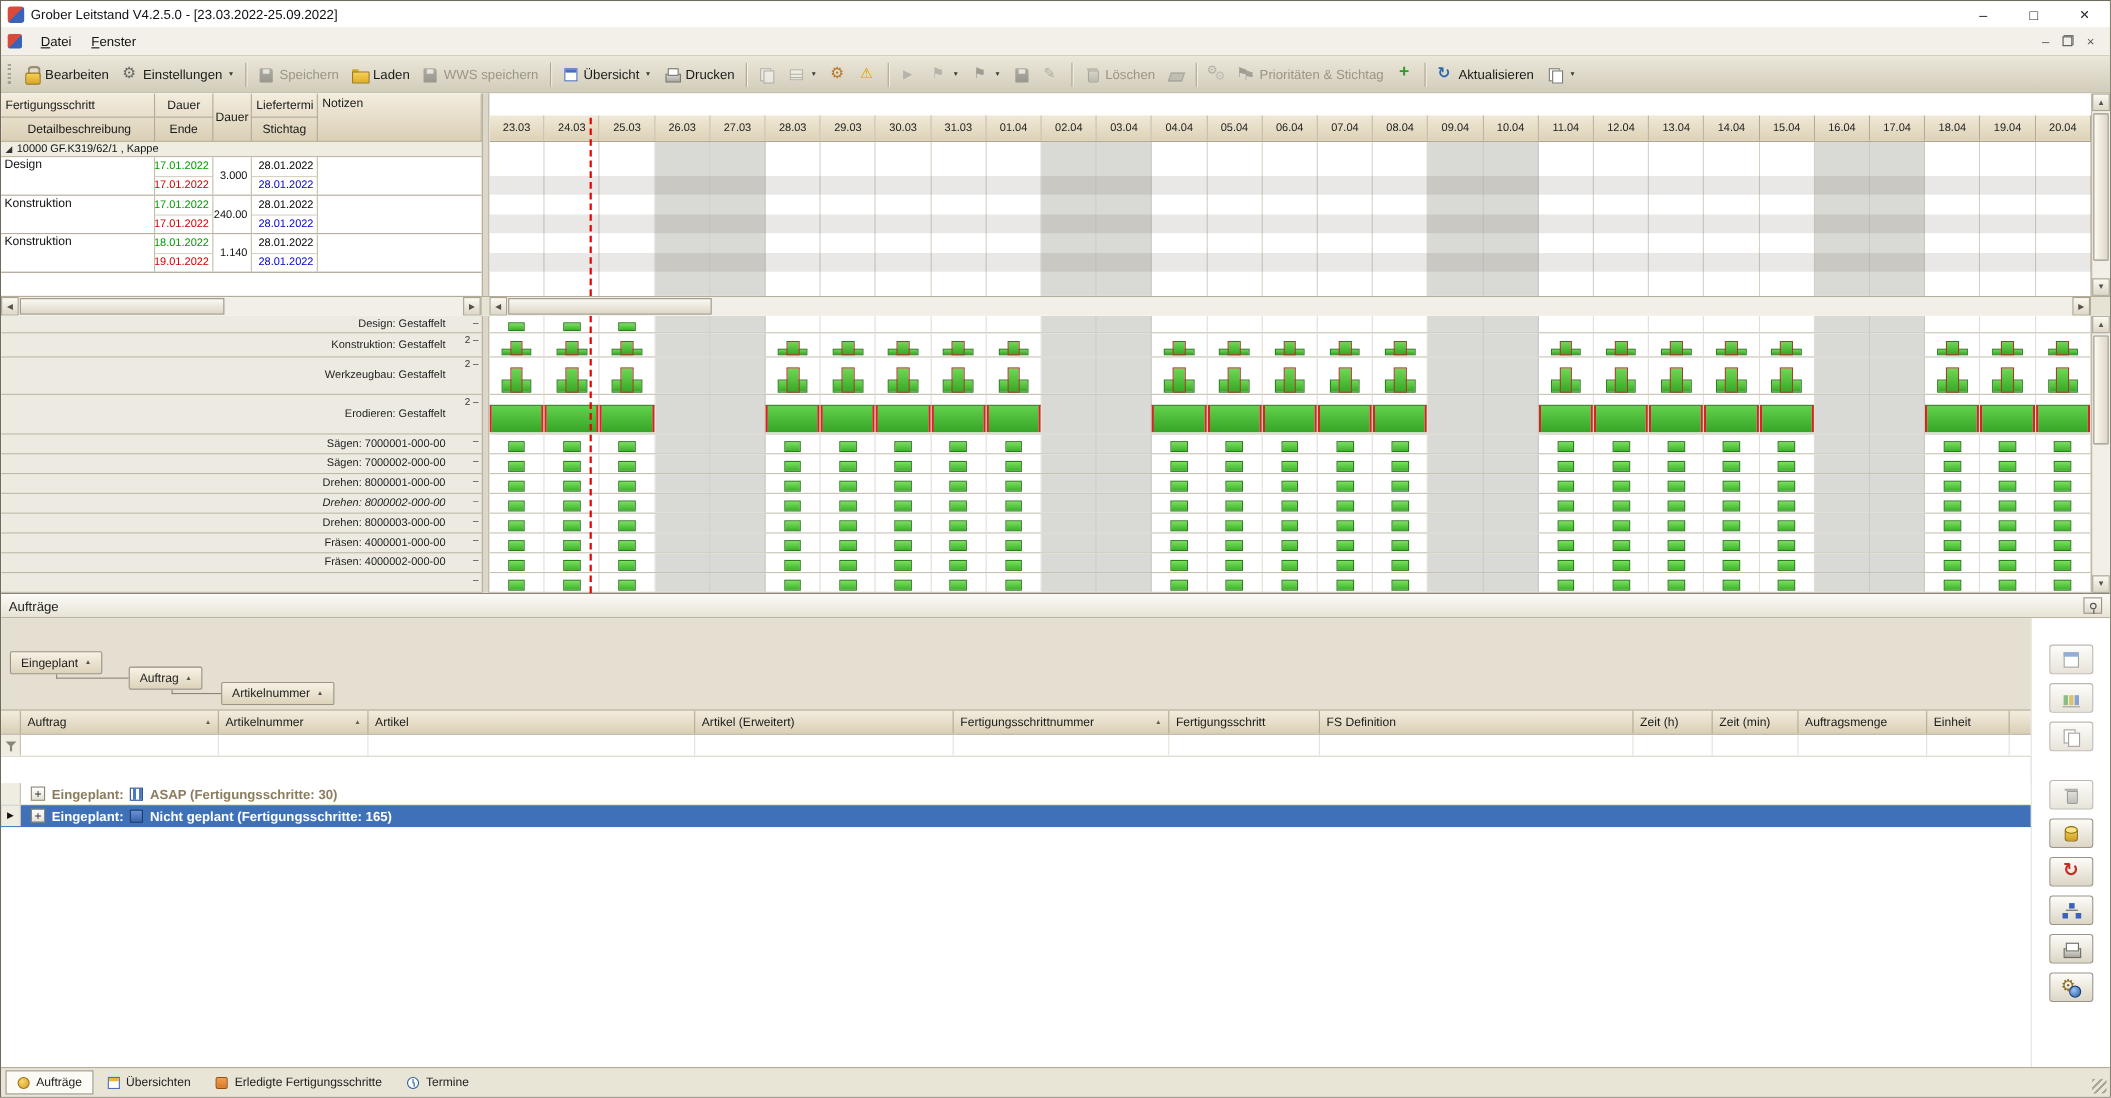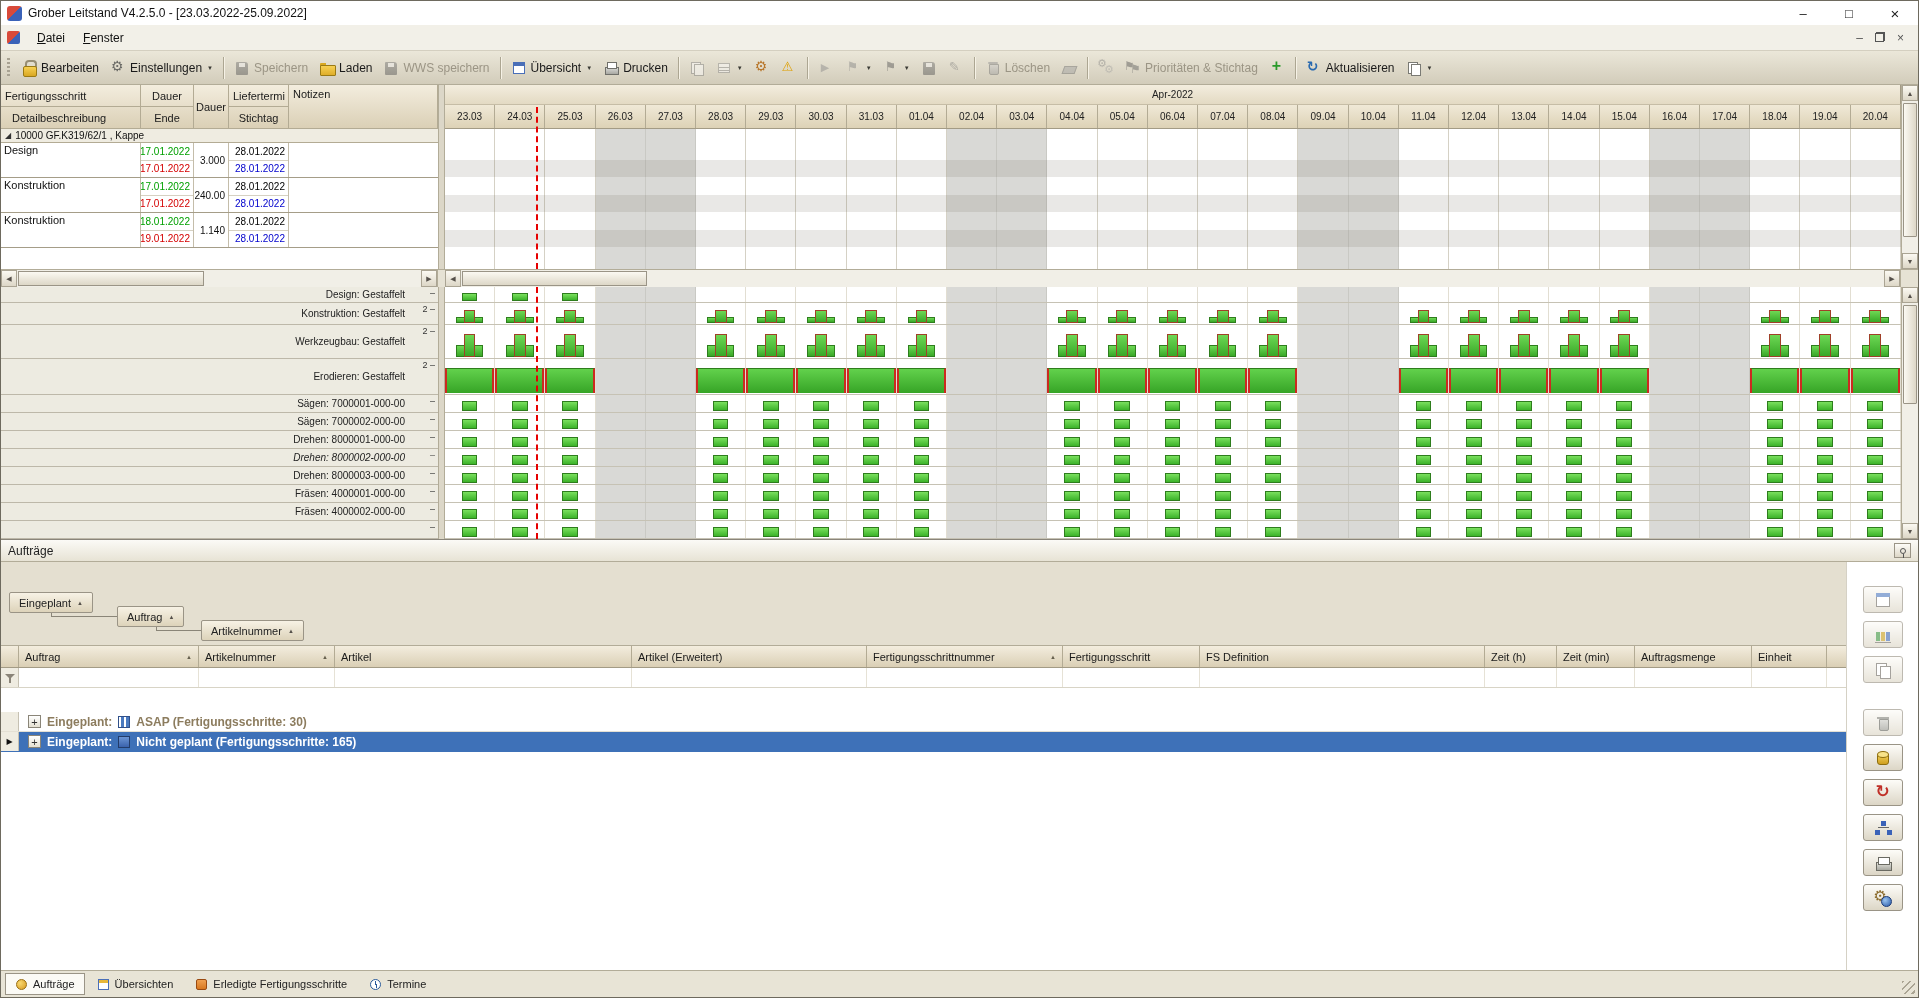--- a/index.html
+++ b/index.html
@@ -67,21 +67,21 @@
 .ico.gears::after{content:"⚙";position:absolute;left:6px;top:3px;font-size:11px;color:#9a9a94}
 .ico.plus-green::before{content:"+";position:absolute;left:3px;top:-3px;font-size:16px;font-weight:bold;color:#2a9a2a}
 .ico.refresh::before{content:"↻";position:absolute;left:1px;top:-2px;font-size:14px;font-weight:bold;color:#2a6ab0}
 
 
 .upper{height:184px;flex:none;display:flex;background:#fff}
 .gsplit{width:7px;flex:none;background:#dcd7c8;border-left:1px solid #b2ac98;border-right:1px solid #b2ac98}
 .task-table{width:437px;flex:none;background:#fff;display:flex;flex-direction:column;overflow:hidden}
 .tt-header{height:44px;flex:none;display:grid;grid-template-columns:140px 53px 35px 60px 1fr;grid-template-rows:22px 22px;background:linear-gradient(#f3edde,#dacfb5)}
 .hcell{border-right:1px solid #b3ab94;border-bottom:1px solid #b3ab94;display:flex;align-items:center;padding:0 4px;font-size:11px;color:#1a1a1a;overflow:hidden;white-space:nowrap}
-.hcell.ind{padding-left:11px}
+.hcell.ind{padding-left:24px}
 .hcell.cen{justify-content:center}
 .hcell.top{align-items:flex-start;padding-top:3px}
 .tt-group{height:14px;flex:none;display:flex;align-items:center;gap:4px;background:#efece1;border-bottom:1px solid #b3ab94;font-size:10px;padding-left:4px}
 .gtri{font-size:8px;color:#333}
 .trow{height:35px;display:grid;grid-template-columns:140px 53px 35px 60px 1fr;border-bottom:1px solid #a59d88;background:#fff}
 .tcell{border-right:1px solid #c4bdaa;overflow:hidden}
 .tcell.notiz{border-right:none}
 .tname{padding:1px 3px;font-size:11px}
 .dates{display:flex;flex-direction:column}
 .dt{flex:1;display:flex;align-items:center;justify-content:flex-end;padding-right:3px;font-size:10px}
@@ -397,21 +397,20 @@
               <span class="dt lief">28.01.2022</span>
               <span class="dt stich">28.01.2022</span>
             </div>
             <div class="tcell notiz"></div>
           </div>
         </div>
     </div>
     <div class="gsplit"></div>
     <div class="gantt-top" id="gantt-top">
       <div class="tl-months" id="tl-months">
-          <div class="tmonth" style="flex: 20 1 0px;">Apr-2022</div>
         </div>
       <div class="tl-days" id="tl-days">
           <div class="dhead">23.03</div>
           <div class="dhead">24.03</div>
           <div class="dhead">25.03</div>
           <div class="dhead">26.03</div>
           <div class="dhead">27.03</div>
           <div class="dhead">28.03</div>
           <div class="dhead">29.03</div>
           <div class="dhead">30.03</div>

